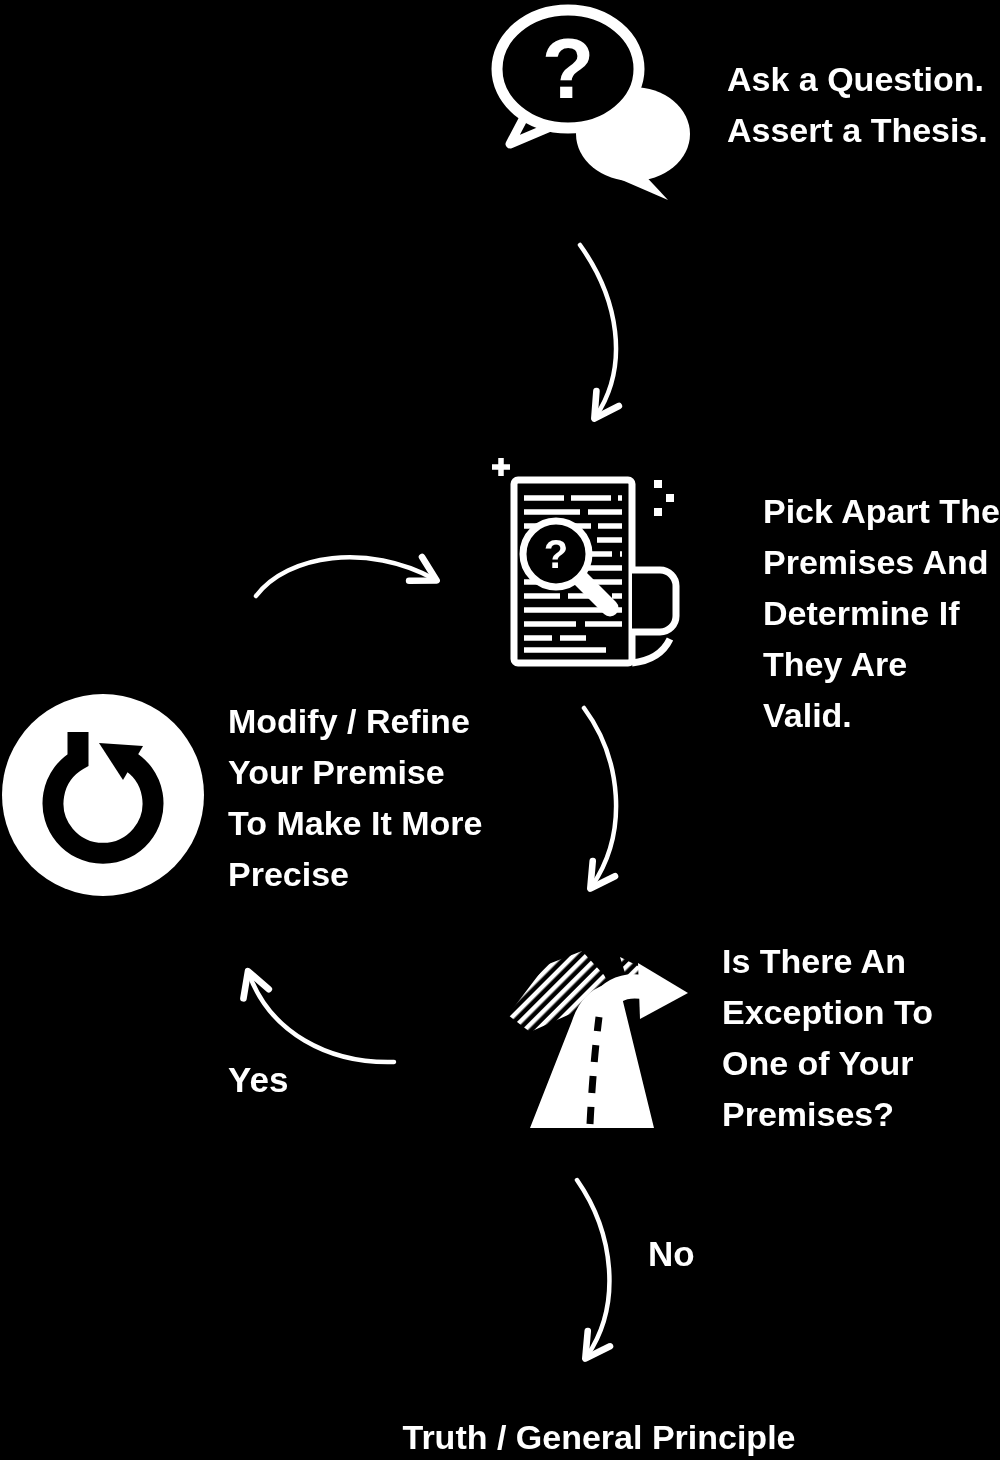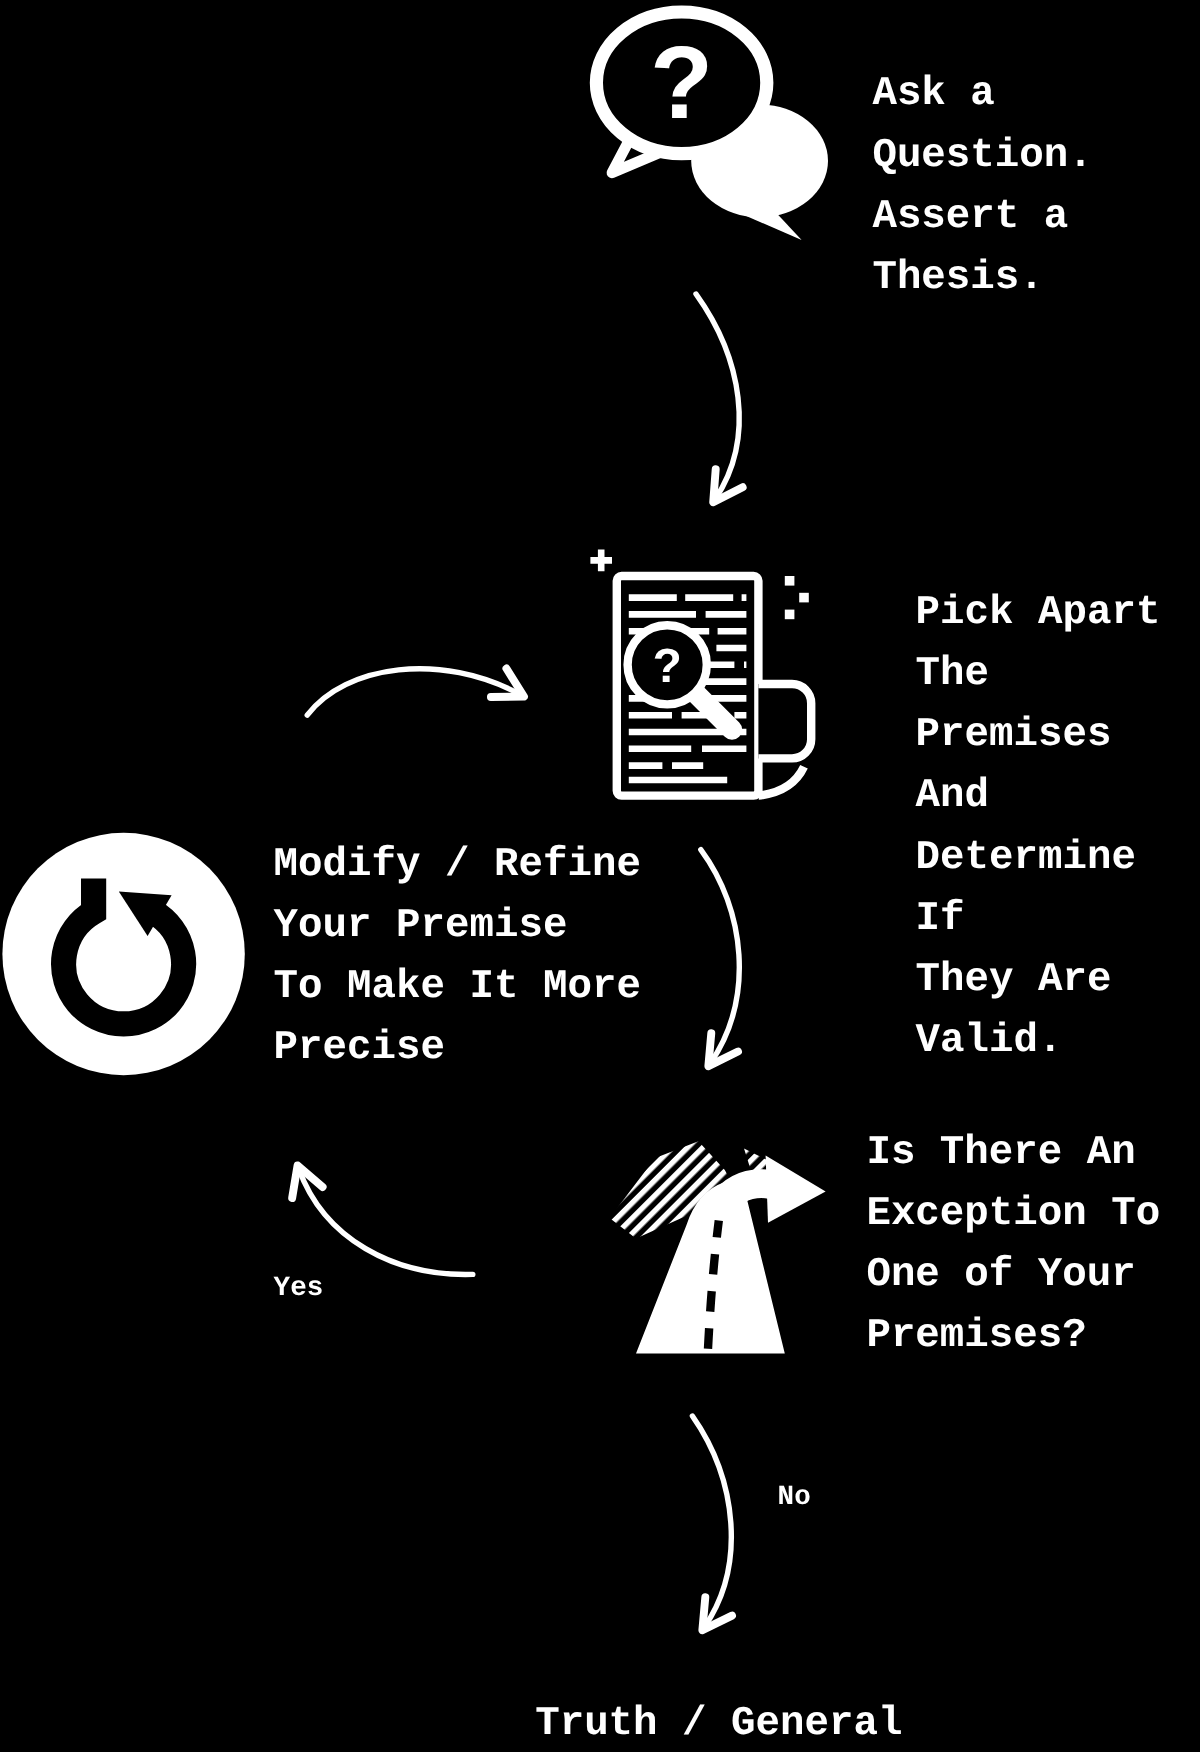--- a/index.html
+++ b/index.html
@@ -26,31 +26,29 @@
     position: absolute;
   }
   .label {
     position: absolute;
     color: #ffffff;
     font-weight: 700;
     font-size: 34px;
     line-height: 1.5;
     white-space: pre-line;
     letter-spacing: 0px;
-    font-family: Liberation Mono, monospace;
   }
   .label.center {
     text-align: center;
   }
   .branch-label {
     position: absolute;
     color: #ffffff;
     font-weight: 700;
-    font-size: 23px;
-    font-family: Liberation Mono, monospace;
+    font-size: 35px;
   }
 </style>
 </head>
 <body>
 
 <div class="canvas">
 
   <svg class="arrows" viewBox="0 0 1000 1460">
     <defs>
       <marker id="ah" viewBox="0 0 12 12" refX="9" refY="6" markerWidth="8" markerHeight="8" orient="auto">

